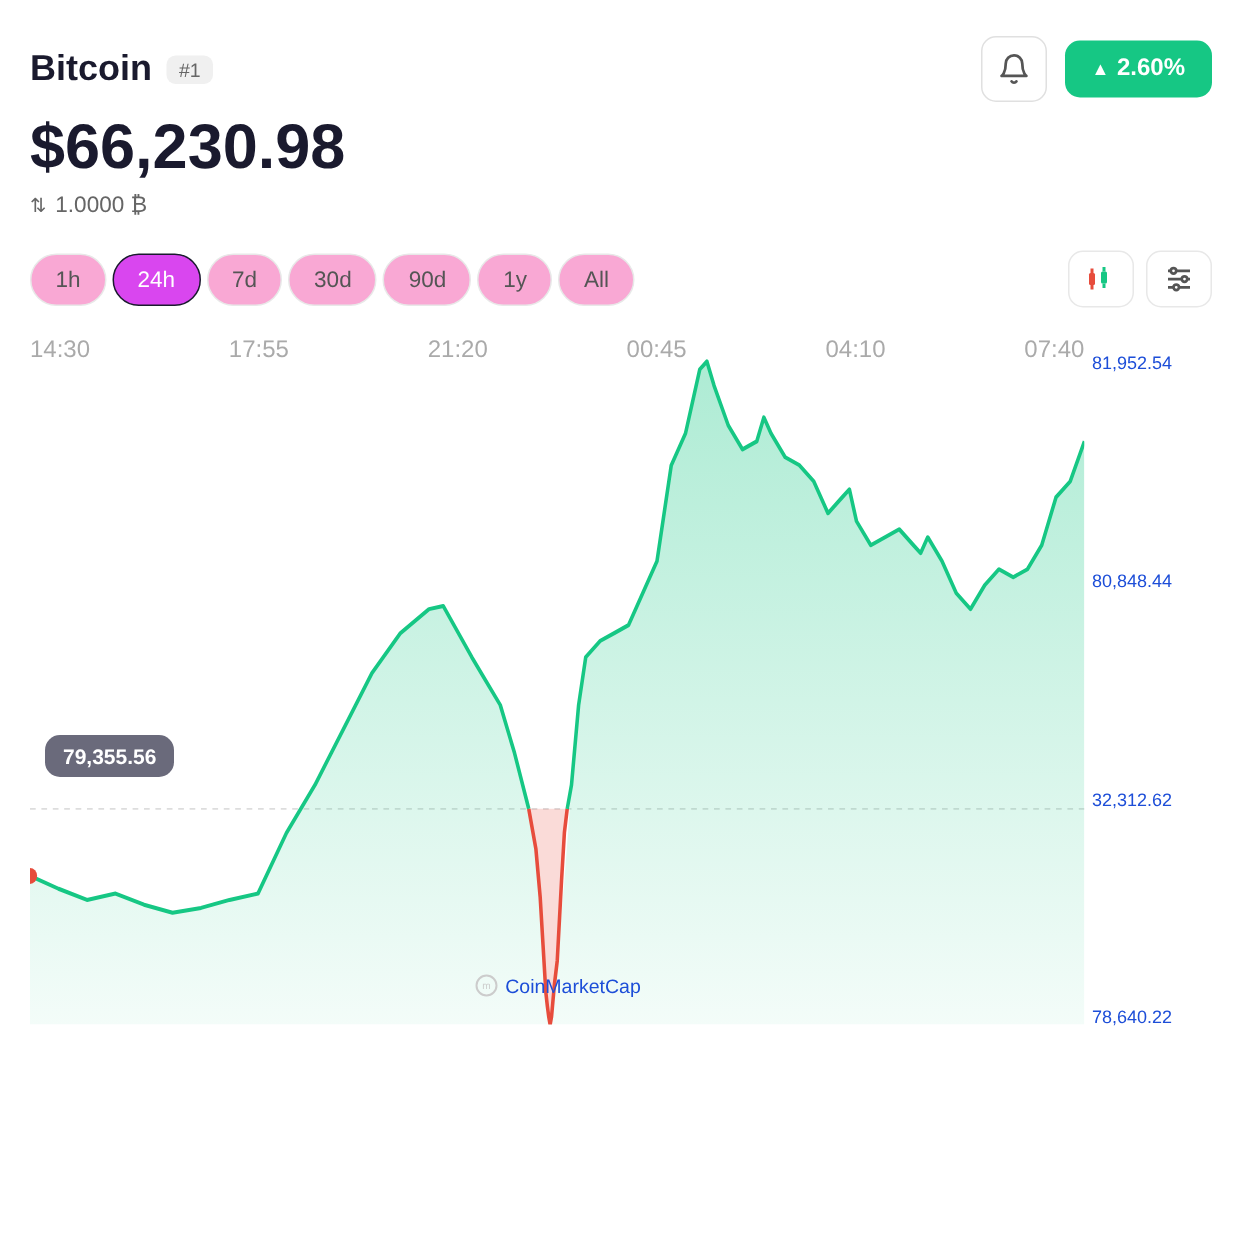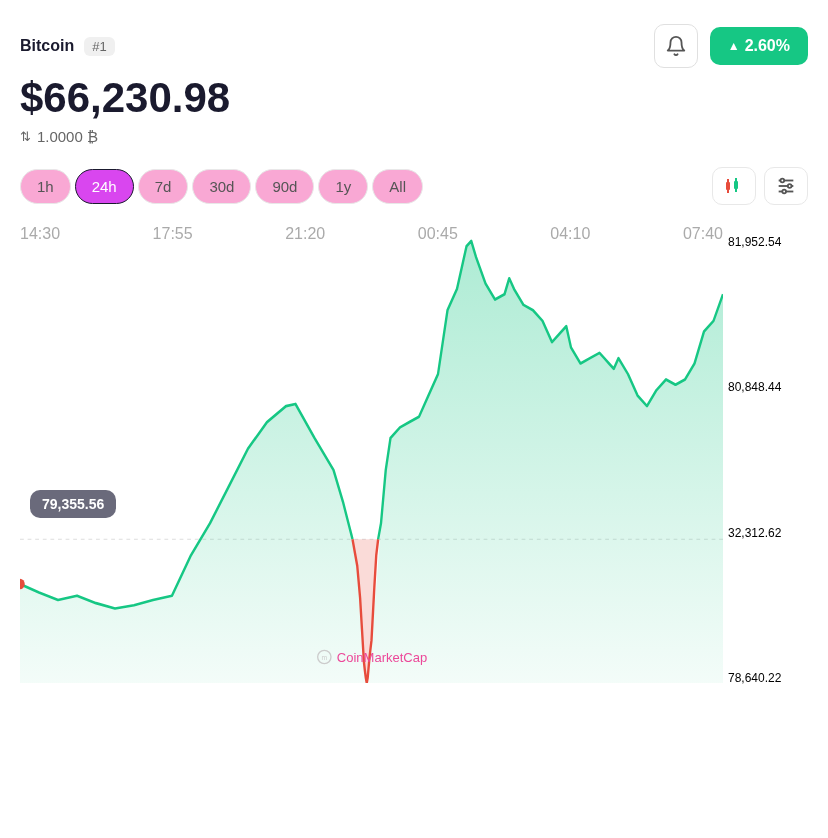--- a/index.html
+++ b/index.html
@@ -21,21 +21,21 @@
       align-items: center;
       justify-content: space-between;
       margin-bottom: 6px;
     }
     .title-left {
       display: flex;
       align-items: center;
       gap: 10px;
     }
     .coin-name {
-      font-size: 16px;
+      font-size: 24px;
       font-weight: 600;
       color: #1a1a2e;
     }
     .rank-badge {
       background: #f0f0f0;
       color: #666;
       font-size: 13px;
       font-weight: 500;
       padding: 2px 8px;
       border-radius: 6px;
@@ -159,21 +159,21 @@
     .chart-labels-right {
       position: absolute;
       right: 0;
       top: 0;
       height: 100%;
       width: 80px;
       display: flex;
       flex-direction: column;
       justify-content: space-between;
       font-size: 12px;
-      color: #000000;
+      color: #1d4ed8;
       padding: 10px 0 30px 0;
     }
     .chart-svg-area {
       position: absolute;
       left: 0;
       top: 0;
       width: calc(100% - 85px);
       height: 100%;
     }
     svg.chart {
@@ -193,21 +193,21 @@
       font-size: 14px;
       font-weight: 600;
     }
 
     
     .watermark {
       position: absolute;
       left: 50%;
       transform: translateX(-50%);
       bottom: 50px;
-      color: #ec4899;
+      color: #1d4ed8;
       font-size: 13px;
       display: flex;
       align-items: center;
       gap: 5px;
       margin-top: 44px;
     }
 
     
     .x-axis {
       display: flex;

